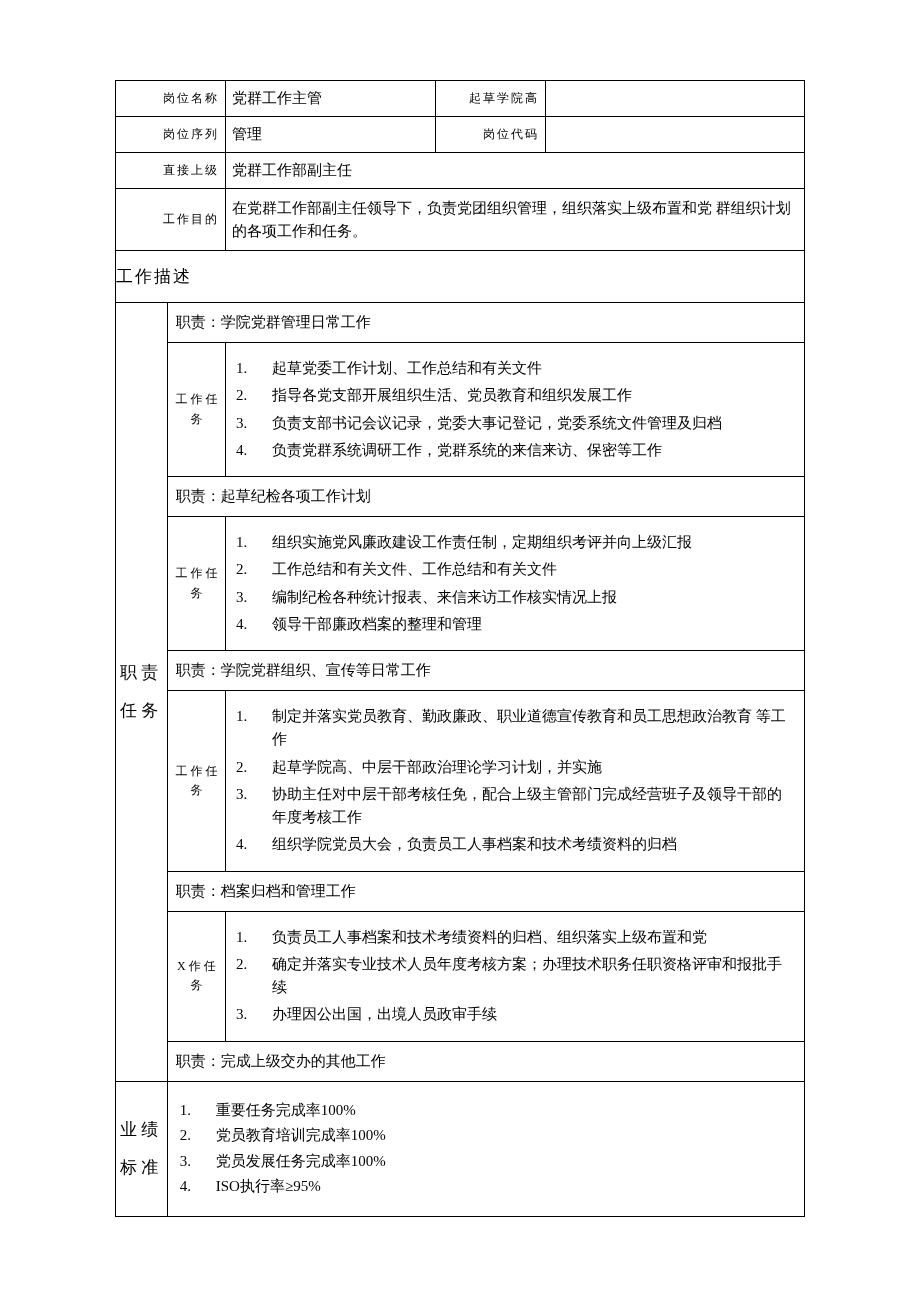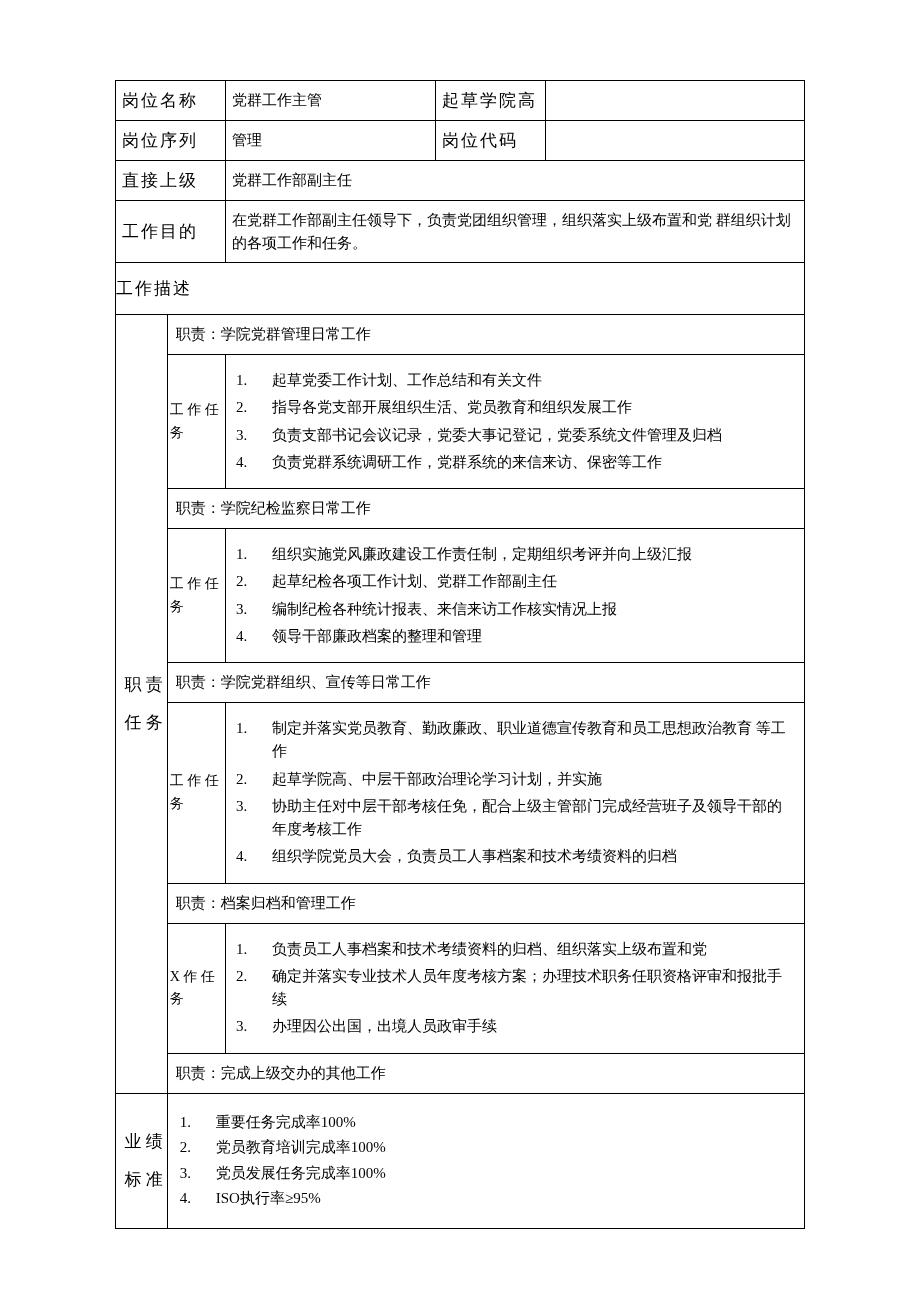--- a/index.html
+++ b/index.html
@@ -17,35 +17,35 @@
     table {
       border-collapse: collapse;
       width: 100%;
     }
     td {
       border: 1px solid #000;
       padding: 8px 6px;
       vertical-align: middle;
     }
     .header-label {
-      text-align: left;
-      font-size: 17px;
+      text-align: right;
+      font-size: 12px;
       letter-spacing: 2px;
       width: 110px;
     }
     .vert-label {
-      text-align: right;
+      text-align: left;
       font-size: 17px;
       width: 32px;
       padding: 24px 4px;
       line-height: 2.2;
     }
     .vert-sub {
-      text-align: left;
-      font-size: 14px;
+      text-align: center;
+      font-size: 12px;
       width: 36px;
       padding: 6px 2px;
       line-height: 1.6;
     }
     .section-title {
       text-align: left;
       font-size: 17px;
       letter-spacing: 2px;
       padding: 14px 0;
     }
@@ -139,33 +139,33 @@
             </li>
         <li>
               <span class="num">4.</span>
               <span class="txt">负责党群系统调研工作，党群系统的来信来访、保密等工作</span>
             </li>
       </ol>
     </td>
   </tr>
 
   <tr>
-    <td class="duty-title" colspan="4">职责：学院纪检监察日常工作</td>
+    <td class="duty-title" colspan="4">职责：起草纪检各项工作计划</td>
   </tr>
   <tr>
     <td class="vert-sub">工 作 任 务</td>
     <td colspan="3">
       <ol class="tasks">
         <li>
               <span class="num">1.</span>
               <span class="txt">组织实施党风廉政建设工作责任制，定期组织考评并向上级汇报</span>
             </li>
         <li>
               <span class="num">2.</span>
-              <span class="txt">起草纪检各项工作计划、党群工作部副主任</span>
+              <span class="txt">工作总结和有关文件、工作总结和有关文件</span>
             </li>
         <li>
               <span class="num">3.</span>
               <span class="txt">编制纪检各种统计报表、来信来访工作核实情况上报</span>
             </li>
         <li>
               <span class="num">4.</span>
               <span class="txt">领导干部廉政档案的整理和管理</span>
             </li>
       </ol>

